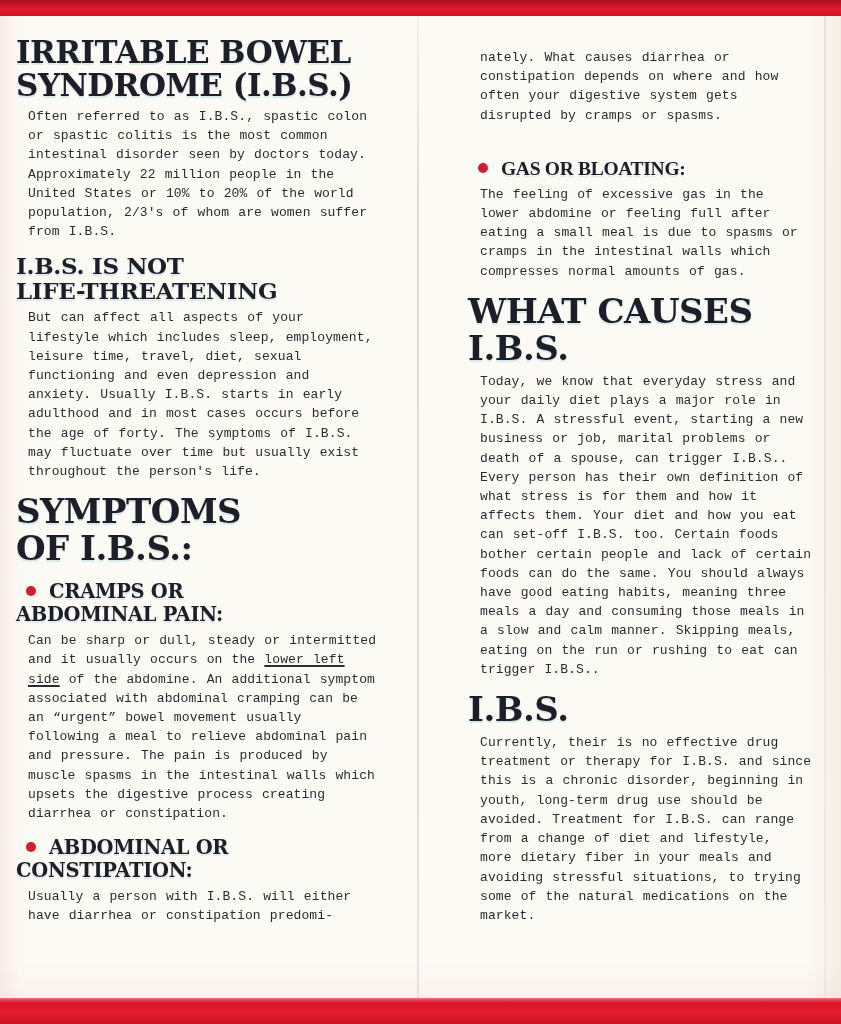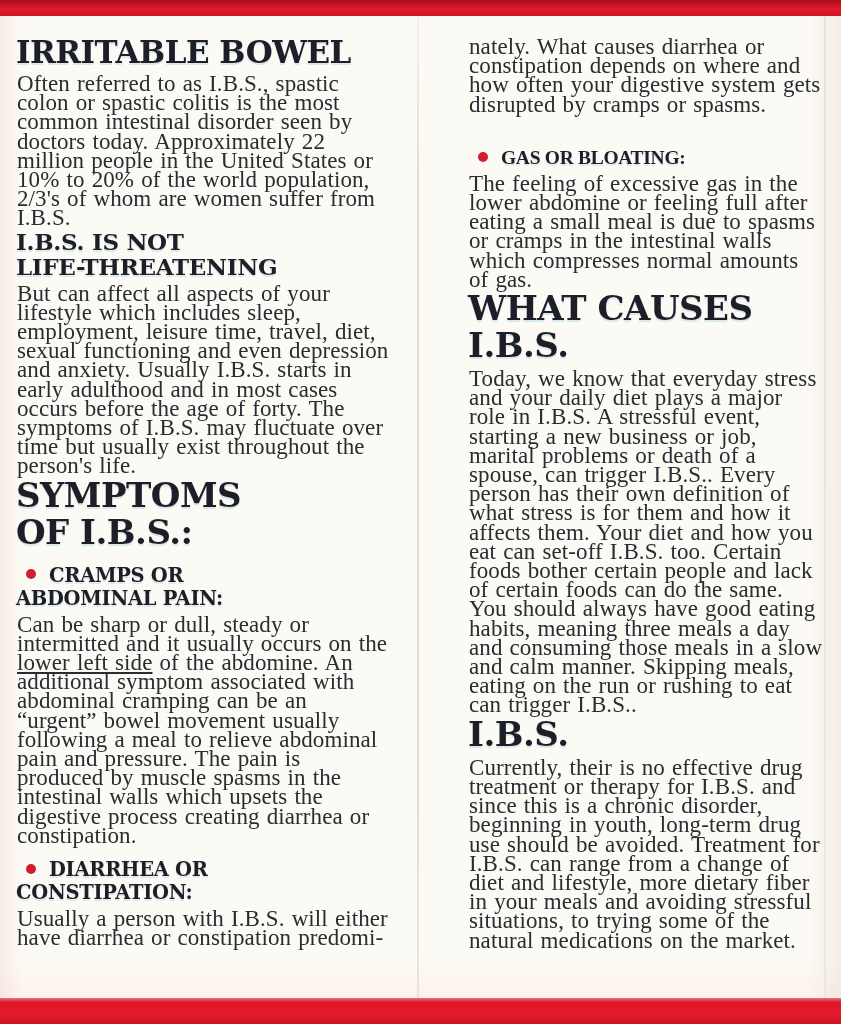--- a/index.html
+++ b/index.html
@@ -41,22 +41,22 @@
     text-shadow:0 1.5px 0 rgba(150,200,220,0.3); }
   .bullet-head .ln2 { display:block; }
 
   .bullet {
     display:inline-block; width:10px; height:10px; border-radius:50%;
     background:#d01e30; margin:0 13px 0 10px; vertical-align:middle;
     position:relative; top:-2px;
   }
 
   .body-text {
-    margin:1px; font-size:23px; line-height:19.2px; color:#2b2b33;
-    word-spacing:1.2px; letter-spacing:0.1px;
+    margin:12px; font-size:13px; line-height:19.2px; color:#2b2b33;
+    word-spacing:1.2px; letter-spacing:0.1px;font-family:Liberation Mono, monospace;
   }
   .u { text-decoration:underline; text-decoration-thickness:1.5px; text-underline-offset:2px; }
 
   
   .mt-p   { margin-top:5px; }
   .mt-sec { }
   .mt-big { }
   .mt-bul { margin-top:13px; }
   .mt-gas { margin-top:32px;font-family:Liberation Serif, serif; }
 </style>
@@ -67,20 +67,21 @@
 
   <div class="bar bar-top"></div>
 
   <div class="fold fold-center"></div>
   <div class="fold fold-right"></div>
 
   <div class="col col-left">
 
     <h1 class="display display-lg">
       <span class="ln">IRRITABLE BOWEL</span>
+      <span class="ln">SYNDROME (I.B.S.)</span>
     </h1>
 
     <p class="body-text mt-p">Often referred to as I.B.S., spastic colon or spastic colitis is the most common intestinal disorder seen by doctors today. Approximately 22 million people in the United States or 10% to 20% of the world population, 2/3's of whom are women suffer from I.B.S.</p>
 
     <h2 class="display subhead mt-sec">
       <span class="ln">I.B.S. IS NOT</span>
       <span class="ln">LIFE-THREATENING</span>
     </h2>
 
     <p class="body-text mt-p">But can affect all aspects of your lifestyle which includes sleep, employment, leisure time, travel, diet, sexual functioning and even depression and anxiety. Usually I.B.S. starts in early adulthood and in most cases occurs before the age of forty. The symptoms of I.B.S. may fluctuate over time but usually exist throughout the person's life.</p>
@@ -91,21 +92,21 @@
     </h1>
 
     <h3 class="bullet-head mt-bul">
       <span class="bullet"></span><span>CRAMPS OR</span>
       <span class="ln2">ABDOMINAL PAIN:</span>
     </h3>
 
     <p class="body-text mt-p"><span>Can be sharp or dull, steady or intermitted and it usually occurs on the </span><span class="u">lower left side</span><span> of the abdomine. An additional symptom associated with abdominal cramping can be an “urgent” bowel movement usually following a meal to relieve abdominal pain and pressure. The pain is produced by muscle spasms in the intestinal walls which upsets the digestive process creating diarrhea or constipation.</span></p>
 
     <h3 class="bullet-head mt-bul">
-      <span class="bullet"></span><span>DIARRHEA OR</span>
+      <span class="bullet"></span><span>ABDOMINAL OR</span>
       <span class="ln2">CONSTIPATION:</span>
     </h3>
 
     <p class="body-text mt-p">Usually a person with I.B.S. will either have diarrhea or constipation predomi-</p>
 
   </div>
 
   <div class="col col-right">
 
     <p class="body-text">nately. What causes diarrhea or constipation depends on where and how often your digestive system gets disrupted by cramps or spasms.</p>

